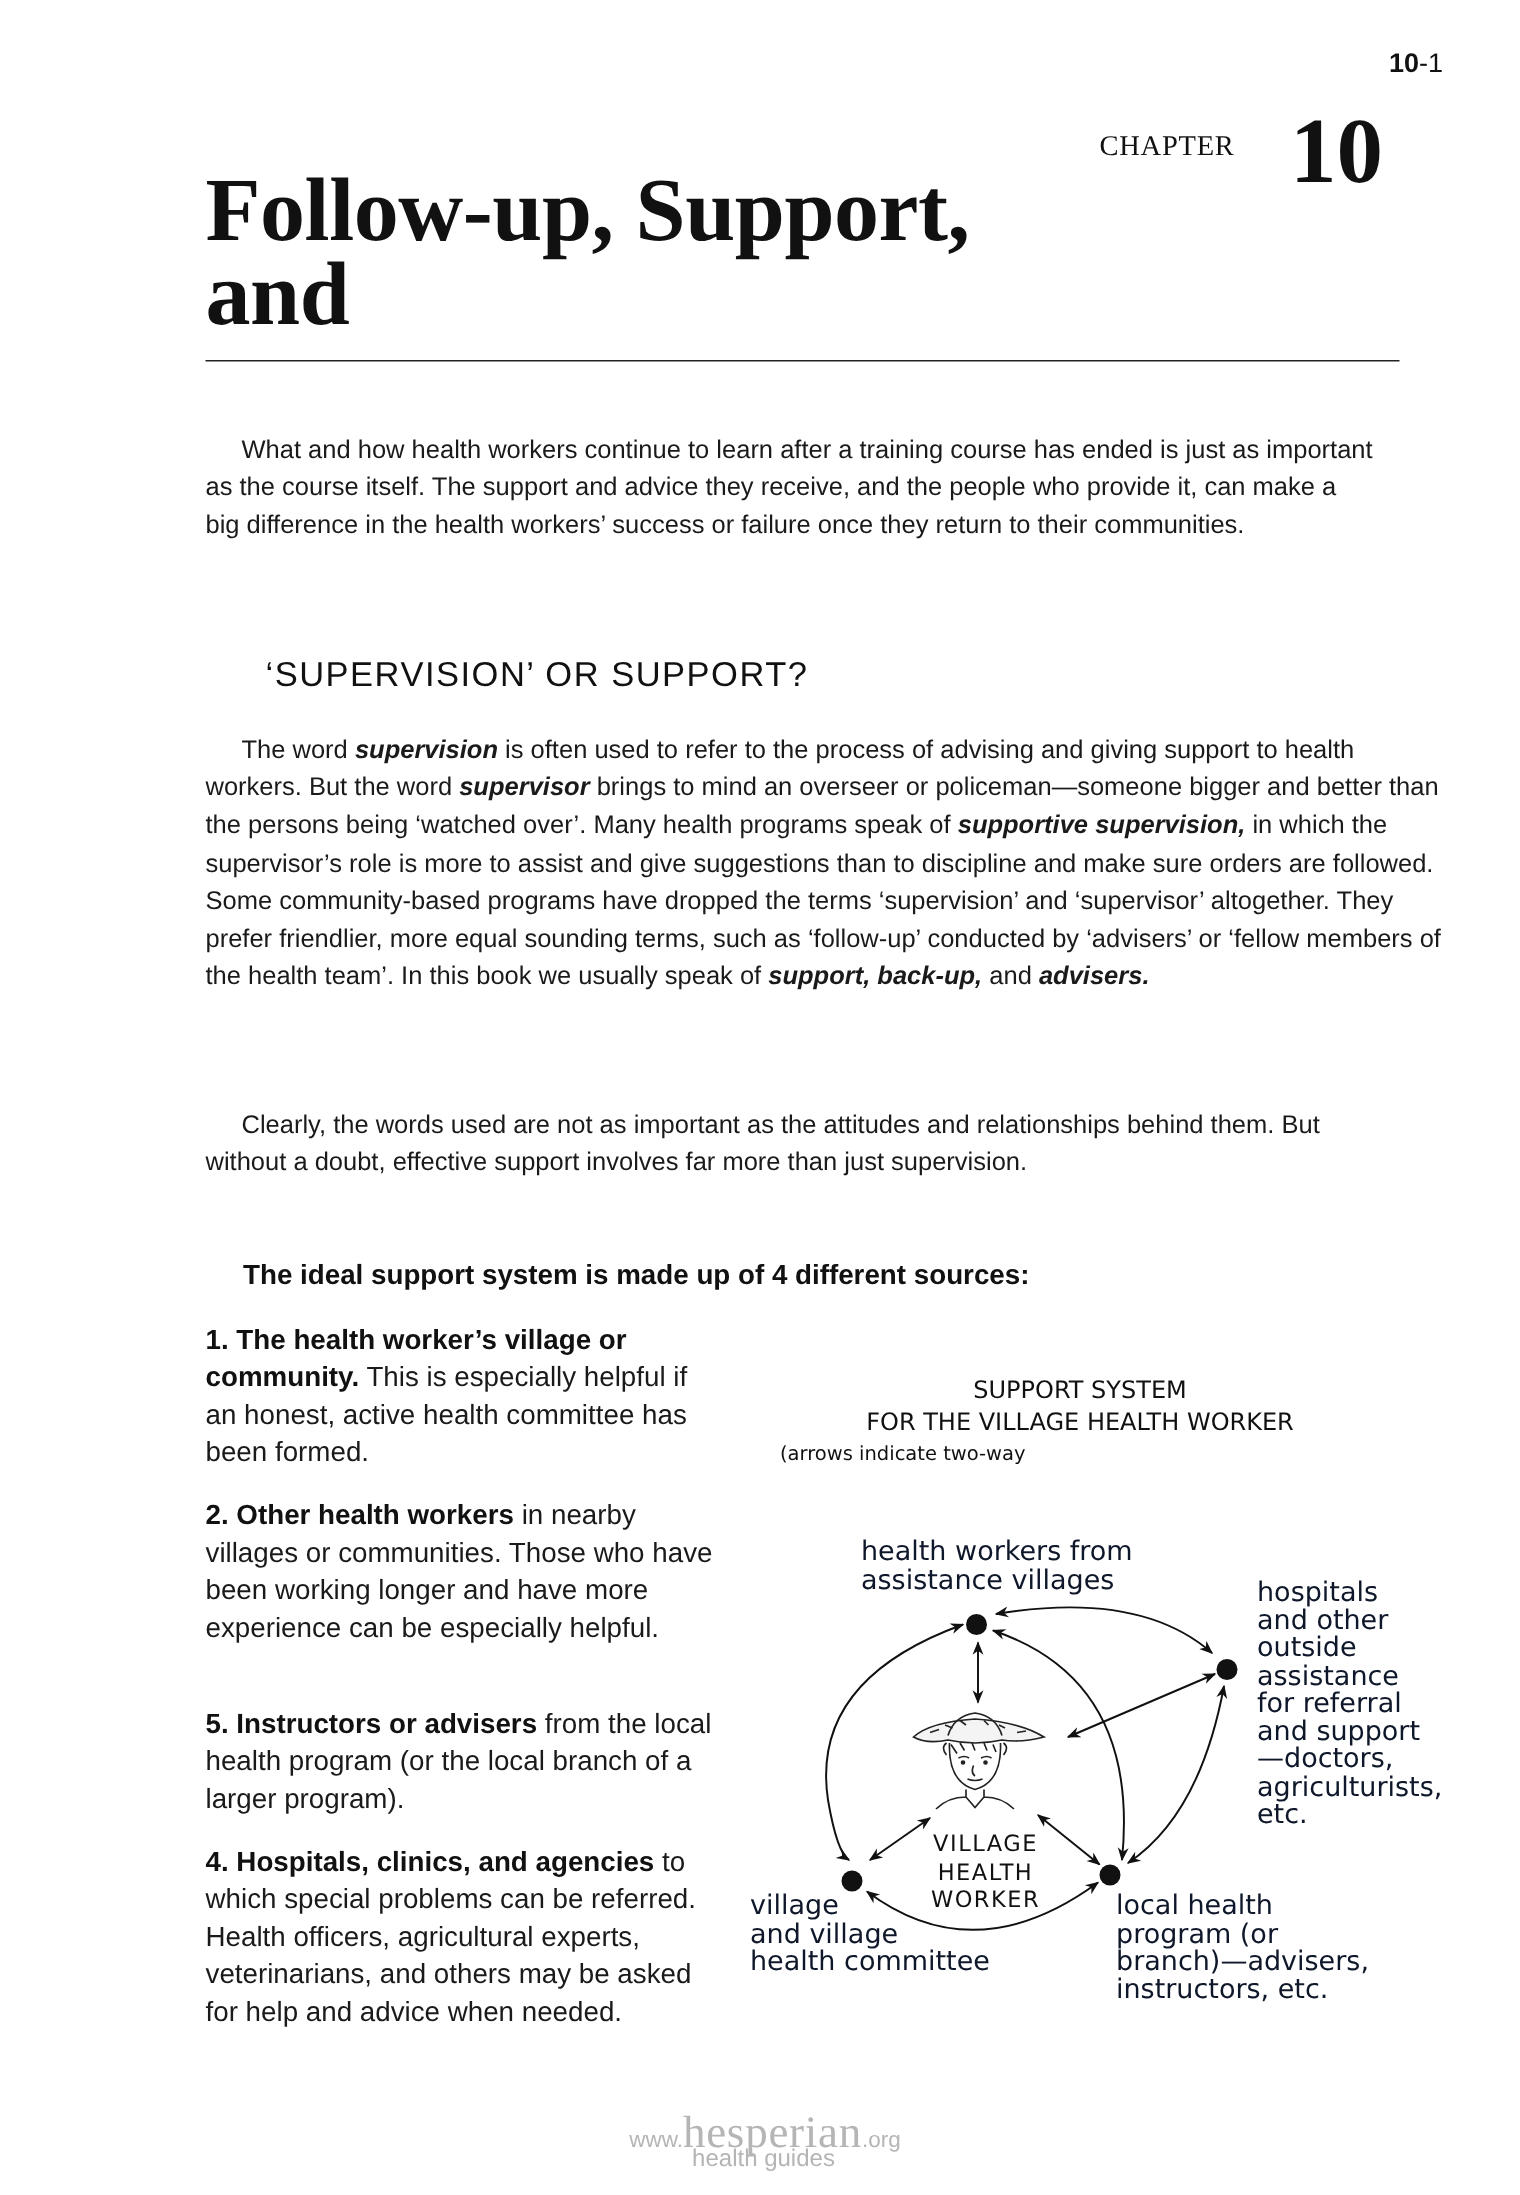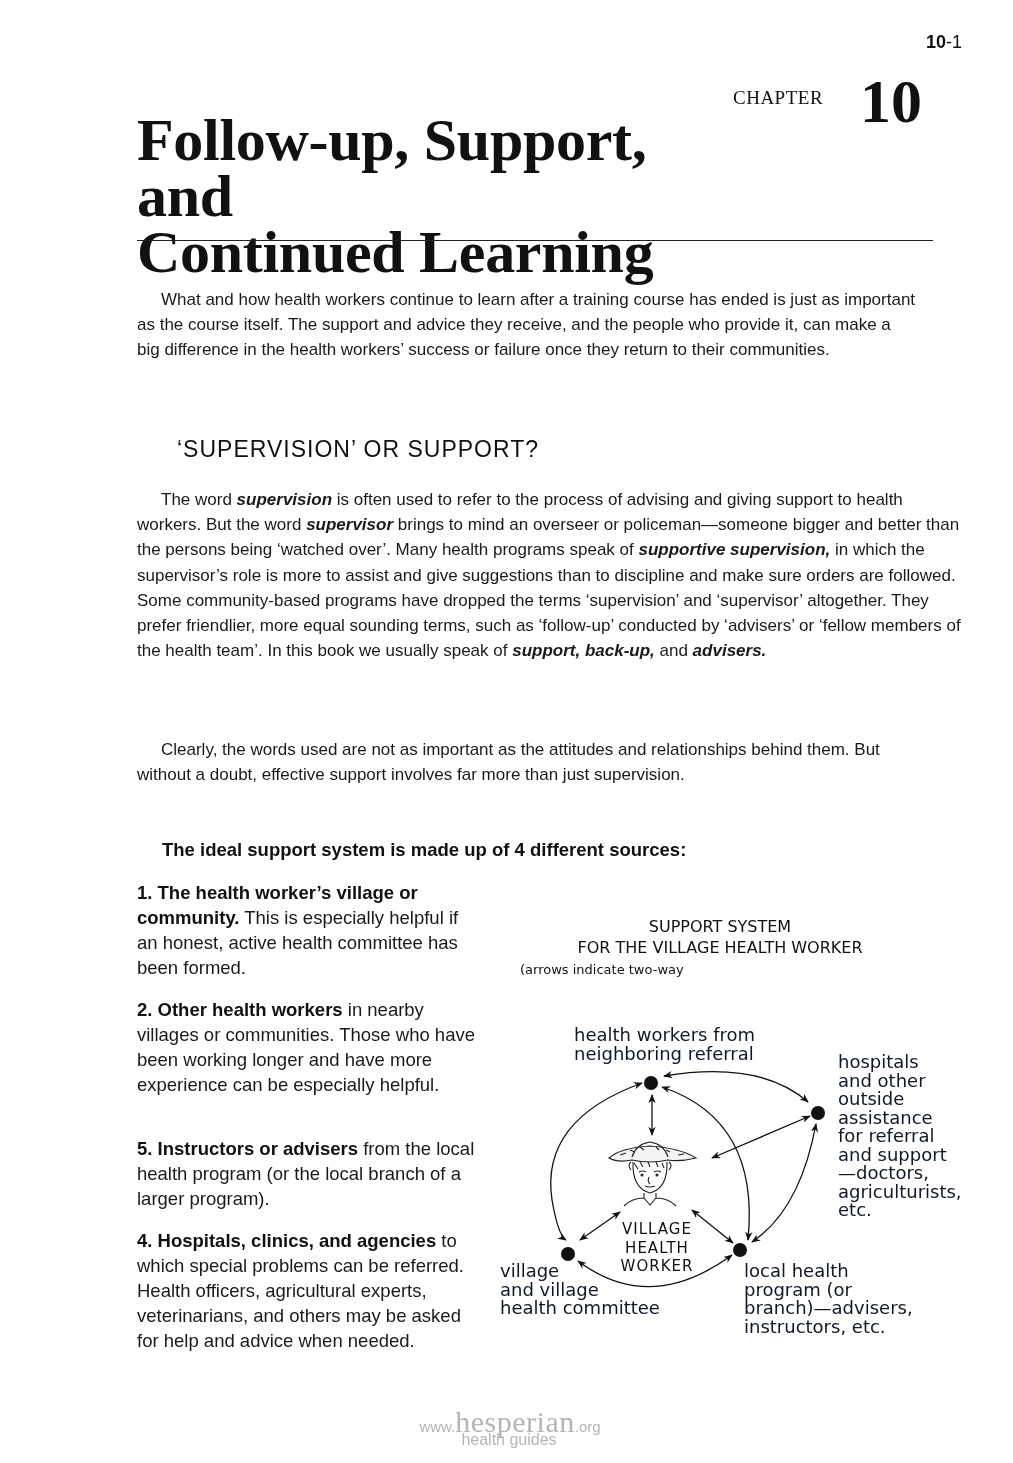--- a/index.html
+++ b/index.html
@@ -42,21 +42,20 @@
   .footer .tag { position: absolute; left: 0; top: 26px; width: 278px; text-align: center; font-family: "Liberation Sans", sans-serif; font-size: 16px; }
 </style>
 </head>
 <body>
 
 <div class="abs pagenum"><b>10</b><span class="thin">-1</span></div>
 <div class="abs chapter-label">CHAPTER</div>
 <div class="abs chapter-num">10</div>
 <div class="abs title">
   <div>Follow-up, Support, and</div>
-  <div>Continued Learning</div>
 </div>
 <div class="abs rule"></div>
 
 <div class="abs para p1"><span class="indent"></span><span>What and how health workers continue to learn after a training course has ended is just as important as the course itself. The support and advice they receive, and the people who provide it, can make a big difference in the health workers’ success or failure once they return to their communities.</span></div>
 
 <div class="abs h2">‘SUPERVISION’ OR SUPPORT?</div>
 
 <div class="abs para p2"><span class="indent"></span><span>The word </span><span class="bi">supervision</span><span> is often used to refer to the process of advising and giving support to health workers. But the word </span><span class="bi">supervisor</span><span> brings to mind an overseer or policeman—someone bigger and better than the persons being ‘watched over’. Many health programs speak of </span><span class="bi">supportive supervision,</span><span> in which the supervisor’s role is more to assist and give suggestions than to discipline and make sure orders are followed. Some community-based programs have dropped the terms ‘supervision’ and ‘supervisor’ altogether. They prefer friendlier, more equal sounding terms, such as ‘follow-up’ conducted by ‘advisers’ or ‘fellow members of the health team’. In this book we usually speak of </span><span class="bi">support, back-up,</span><span> and </span><span class="bi">advisers.</span></div>
 
 <div class="abs para p3"><span class="indent"></span><span>Clearly, the words used are not as important as the attitudes and relationships behind them. But without a doubt, effective support involves far more than just supervision.</span></div>
@@ -123,21 +122,21 @@
 </svg>
 
 <div class="abs vhw">
   <div>VILLAGE</div>
   <div>HEALTH</div>
   <div>WORKER</div>
 </div>
 
 <div class="abs dlabel lab-top">
   <div>health workers from</div>
-  <div>neighboring referral</div>
+  <div>assistance villages</div>
 </div>
 <div class="abs dlabel lab-right">
   <div>hospitals</div>
   <div>and other</div>
   <div>outside</div>
   <div>assistance</div>
   <div>for referral</div>
   <div>and support</div>
   <div>—doctors,</div>
   <div>agriculturists,</div>

